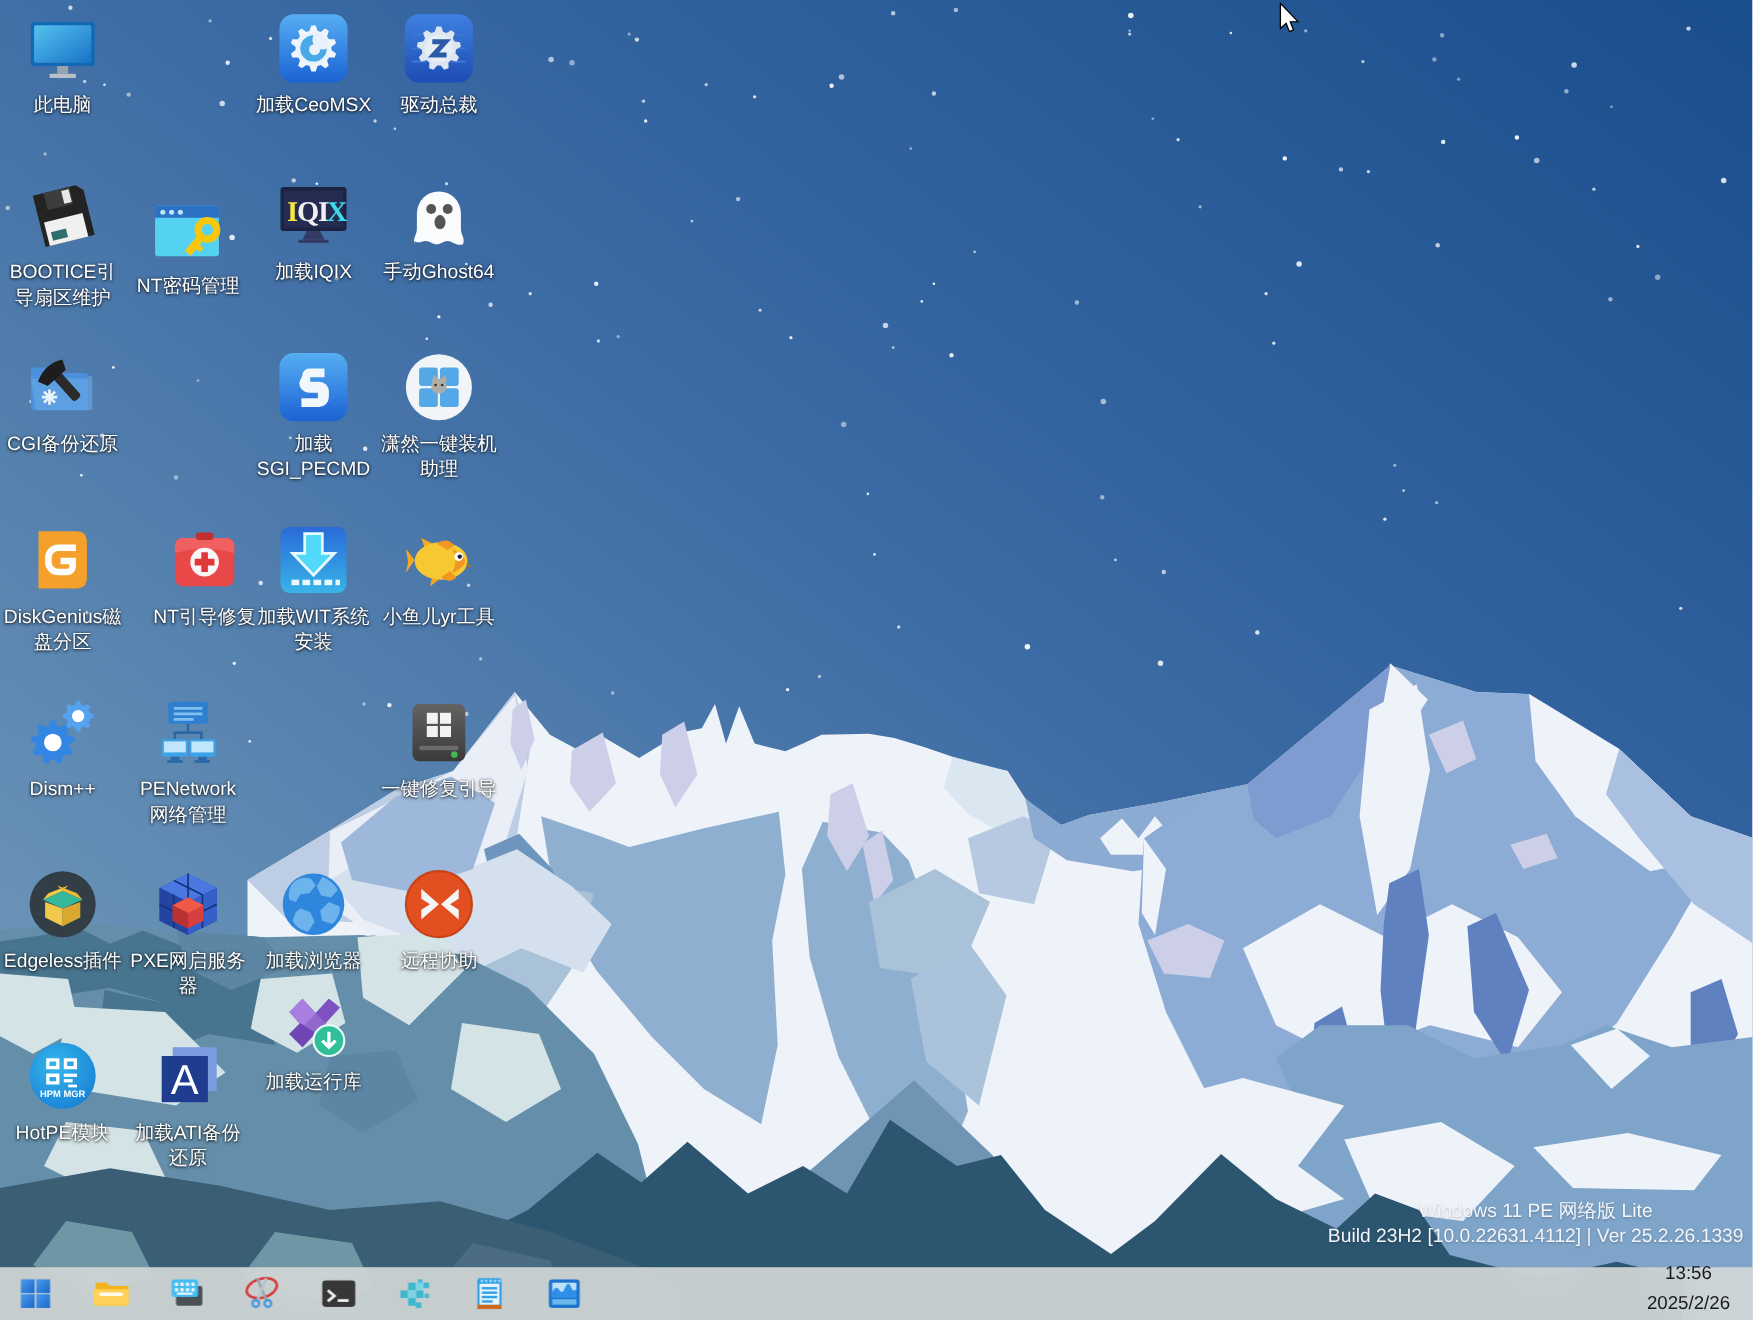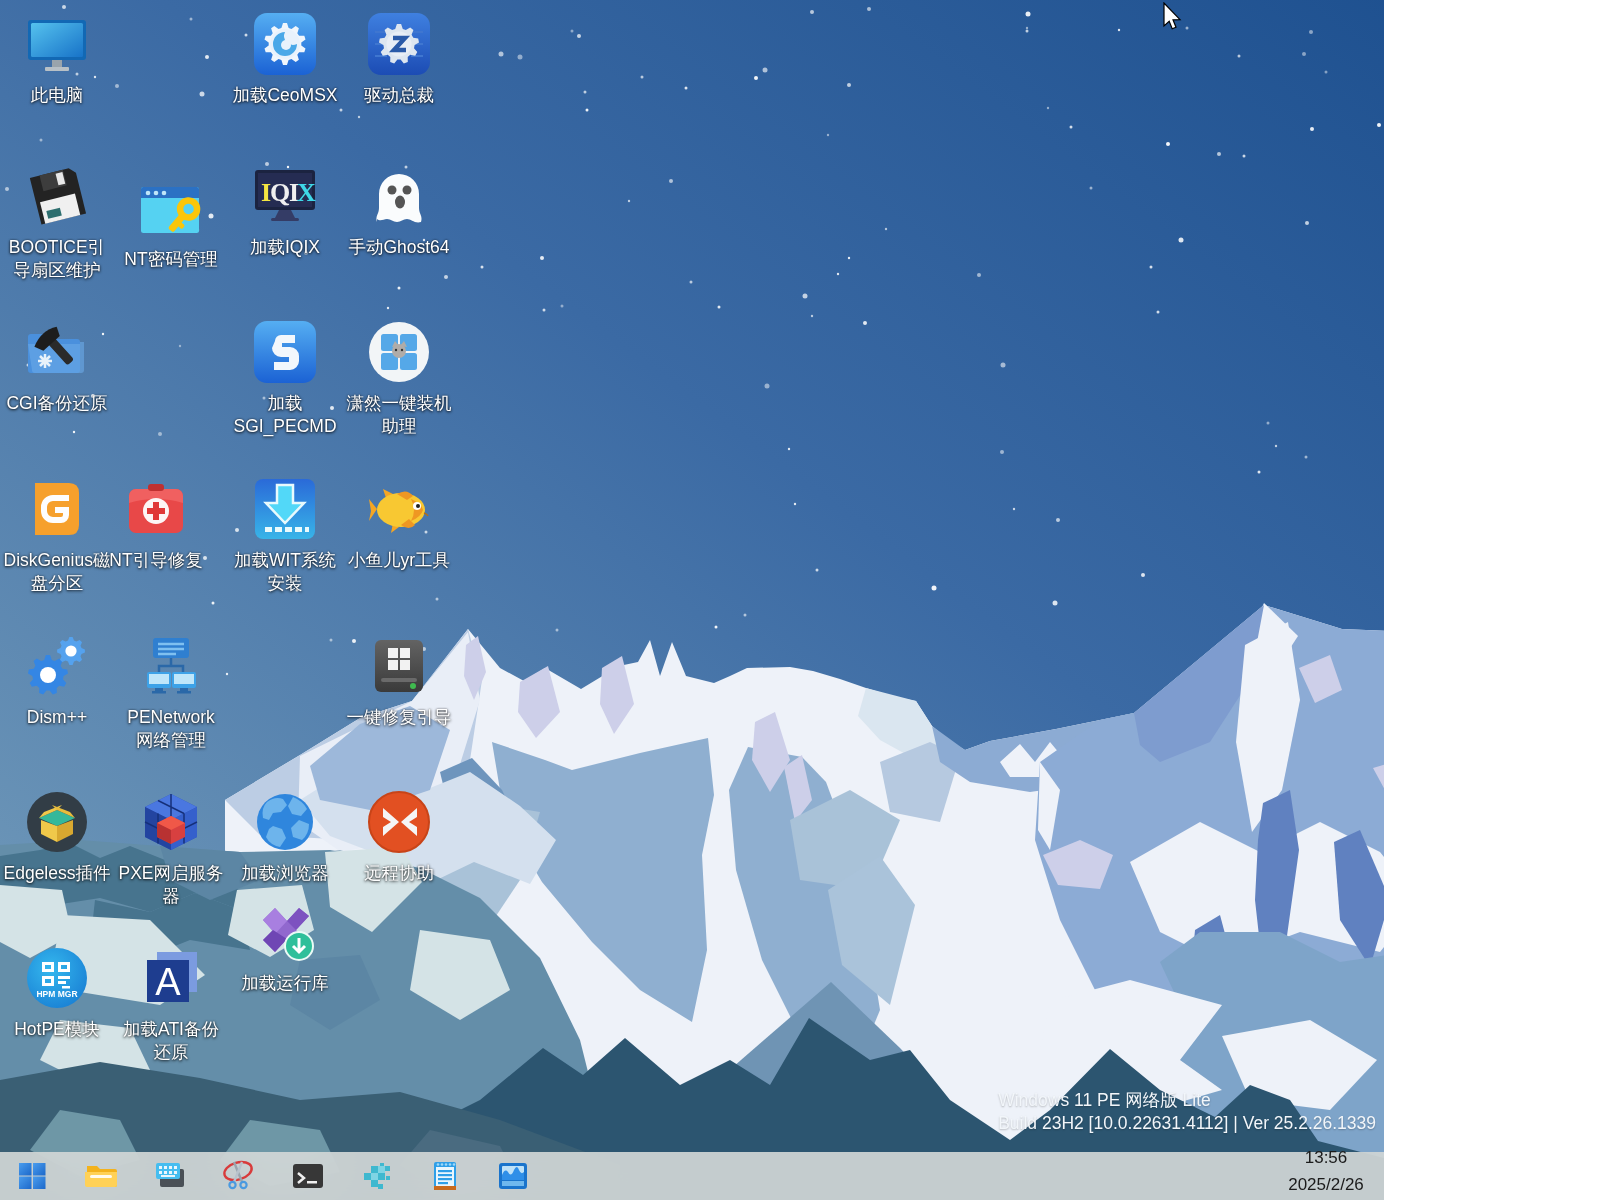--- a/index.html
+++ b/index.html
@@ -1,21 +1,21 @@
 <!DOCTYPE html>
 <html><head>
 <meta charset="utf-8">
 <style>
 html,body{margin:0;padding:0;width:1600px;height:1200px;overflow:hidden;font-family:"Liberation Sans",sans-serif;}
-#desk{position:relative;width:1384px;height:1200px;overflow:hidden;}
+#desk{position:relative;width:1593px;height:1200px;overflow:hidden;}
 #bg{position:absolute;left:0;top:0;}
 .cell{position:absolute;width:116px;text-align:center;}
 .ic{display:block;margin:0 auto;}
 .lb{margin-top:8px;font-size:17.5px;line-height:22.5px;color:#fff;text-shadow:0 1px 3px rgba(0,0,0,.85),0 0 2px rgba(0,0,0,.5);}
-#ver{position:absolute;right:8px;top:1089px;text-align:left;color:#f2f6fa;font-size:17.5px;line-height:23px;text-shadow:0 1px 2px rgba(0,0,0,.25);}
+#ver{position:absolute;right:8px;top:1089px;text-align:center;color:#f2f6fa;font-size:17.5px;line-height:23px;text-shadow:0 1px 2px rgba(0,0,0,.25);}
 #bar{position:absolute;left:0;top:1152px;width:1600px;height:48px;background:rgba(213,217,216,.9);backdrop-filter:blur(22px) saturate(1.1);}
 .tb{position:absolute;top:1159px;width:34px;height:34px;}
 .tray{position:absolute;top:1163px;margin-top:40px;}
 #clock{position:absolute;right:4px;top:1144px;width:108px;text-align:center;color:#1b1b1b;font-size:17px;line-height:27px;}
 </style>
 </head>
 <body>
 <div id="desk">
 <svg id="bg" width="1600" height="1200" viewBox="0 0 1600 1200">
 <defs>
@@ -378,21 +378,21 @@
 </svg>
       <div class="lb">潇然一键装机<br>助理</div>
     </div>
 <div class="cell" style="left:-1px;top:477px">
       <svg class="ic" width="64" height="64" viewBox="0 0 64 64">
 <path d="M10,6 h34 q10,0 10,10 v32 q0,10 -10,10 h-34 z" fill="#f6a02c"></path>
 <path d="M44,18 h-16 a12,12 0 0,0 -12,12 v4 a12,12 0 0,0 12,12 h8 a8,8 0 0,0 8,-8 v-8 h-14 v6 h8 v2 a2,2 0 0 1 -2,2 h-8 a6,6 0 0,1 -6,-6 v-4 a6,6 0 0,1 6,-6 h16 z" fill="#fdfdfd"></path>
 </svg>
       <div class="lb">DiskGenius磁<br>盘分区</div>
     </div>
-<div class="cell" style="left:98px;top:477px">
+<div class="cell" style="left:128px;top:477px">
       <svg class="ic" width="64" height="64" viewBox="0 0 64 64">
 <rect x="5" y="12" width="54" height="44" rx="7" fill="#e84848"></rect>
 <path d="M5,26 a54,30 0 0,1 54,0 v-7 a7,7 0 0,0 -7,-7 h-40 a7,7 0 0,0 -7,7 z" fill="#f06060"></path>
 <rect x="24" y="7" width="16" height="7" rx="3" fill="#c03030"></rect>
 <circle cx="32" cy="34" r="13" fill="#fdf5f5"></circle>
 <path d="M29,25 h6 v6 h6 v6 h-6 v6 h-6 v-6 h-6 v-6 h6 z" fill="#e03838"></path>
 </svg>
       <div class="lb">NT引导修复</div>
     </div>
 <div class="cell" style="left:227px;top:477px">

